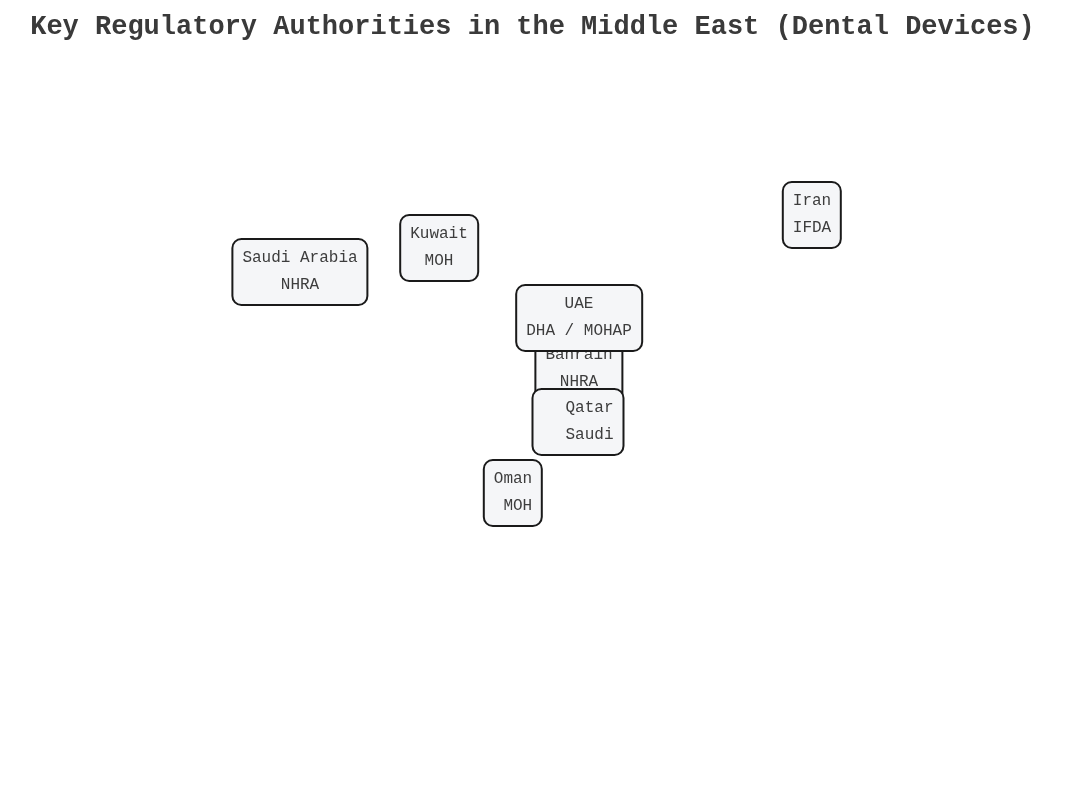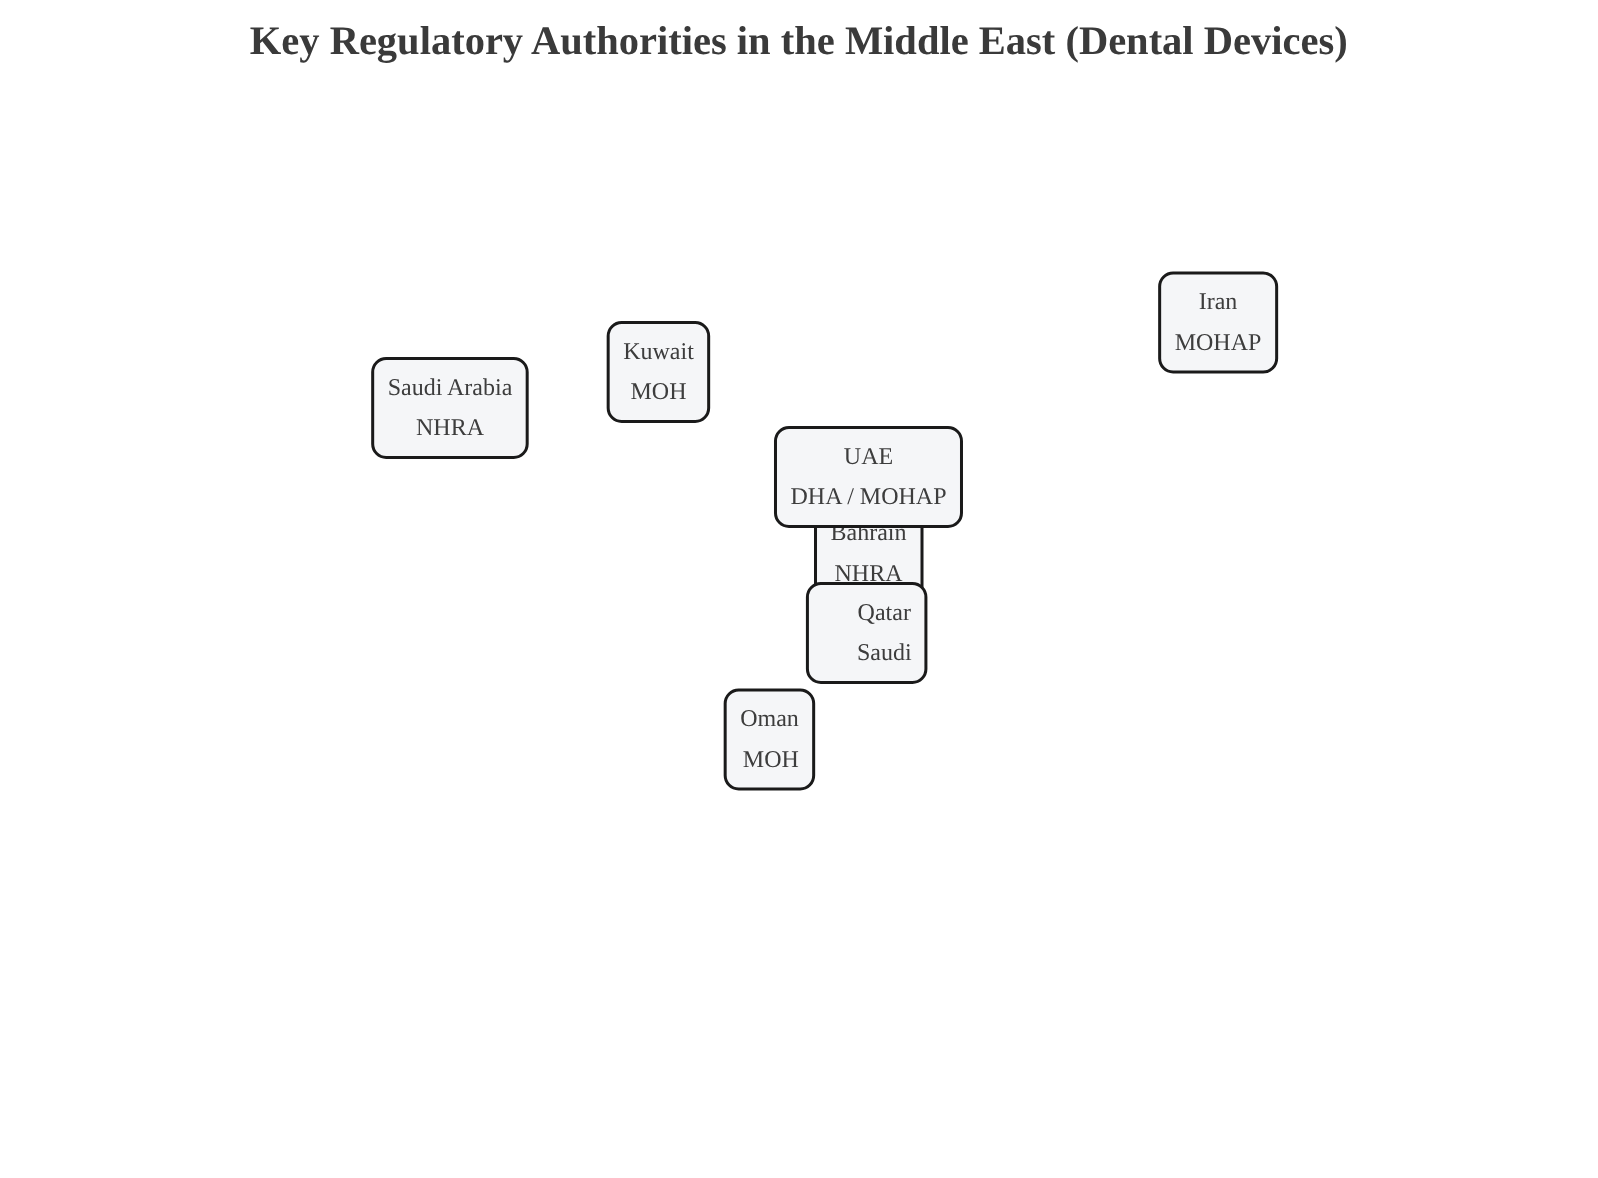--- a/index.html
+++ b/index.html
@@ -6,21 +6,21 @@
     margin: 0;
     padding: 0;
     background: #ffffff;
   }
   #canvas {
     position: relative;
     width: 1065px;
     height: 785px;
     background: #ffffff;
     overflow: hidden;
-    font-family: Liberation Serif, serif;
+    font-family: Liberation Mono, monospace;
   }
   .fig-title {
     position: absolute;
     left: 0;
     top: 12px;
     width: 100%;
     text-align: center;
     font-size: 27px;
     font-weight: bold;
     color: #3a3a3a;
@@ -81,16 +81,16 @@
     <div>Saudi</div>
   </div>
 
   <div class="node node-oman">
     <div>Oman</div>
     <div>MOH</div>
   </div>
 
   <div class="node node-iran">
     <div>Iran</div>
-    <div>MOHAP</div>
+    <div>IFDA</div>
   </div>
 
 </div>
 
 </body></html>

